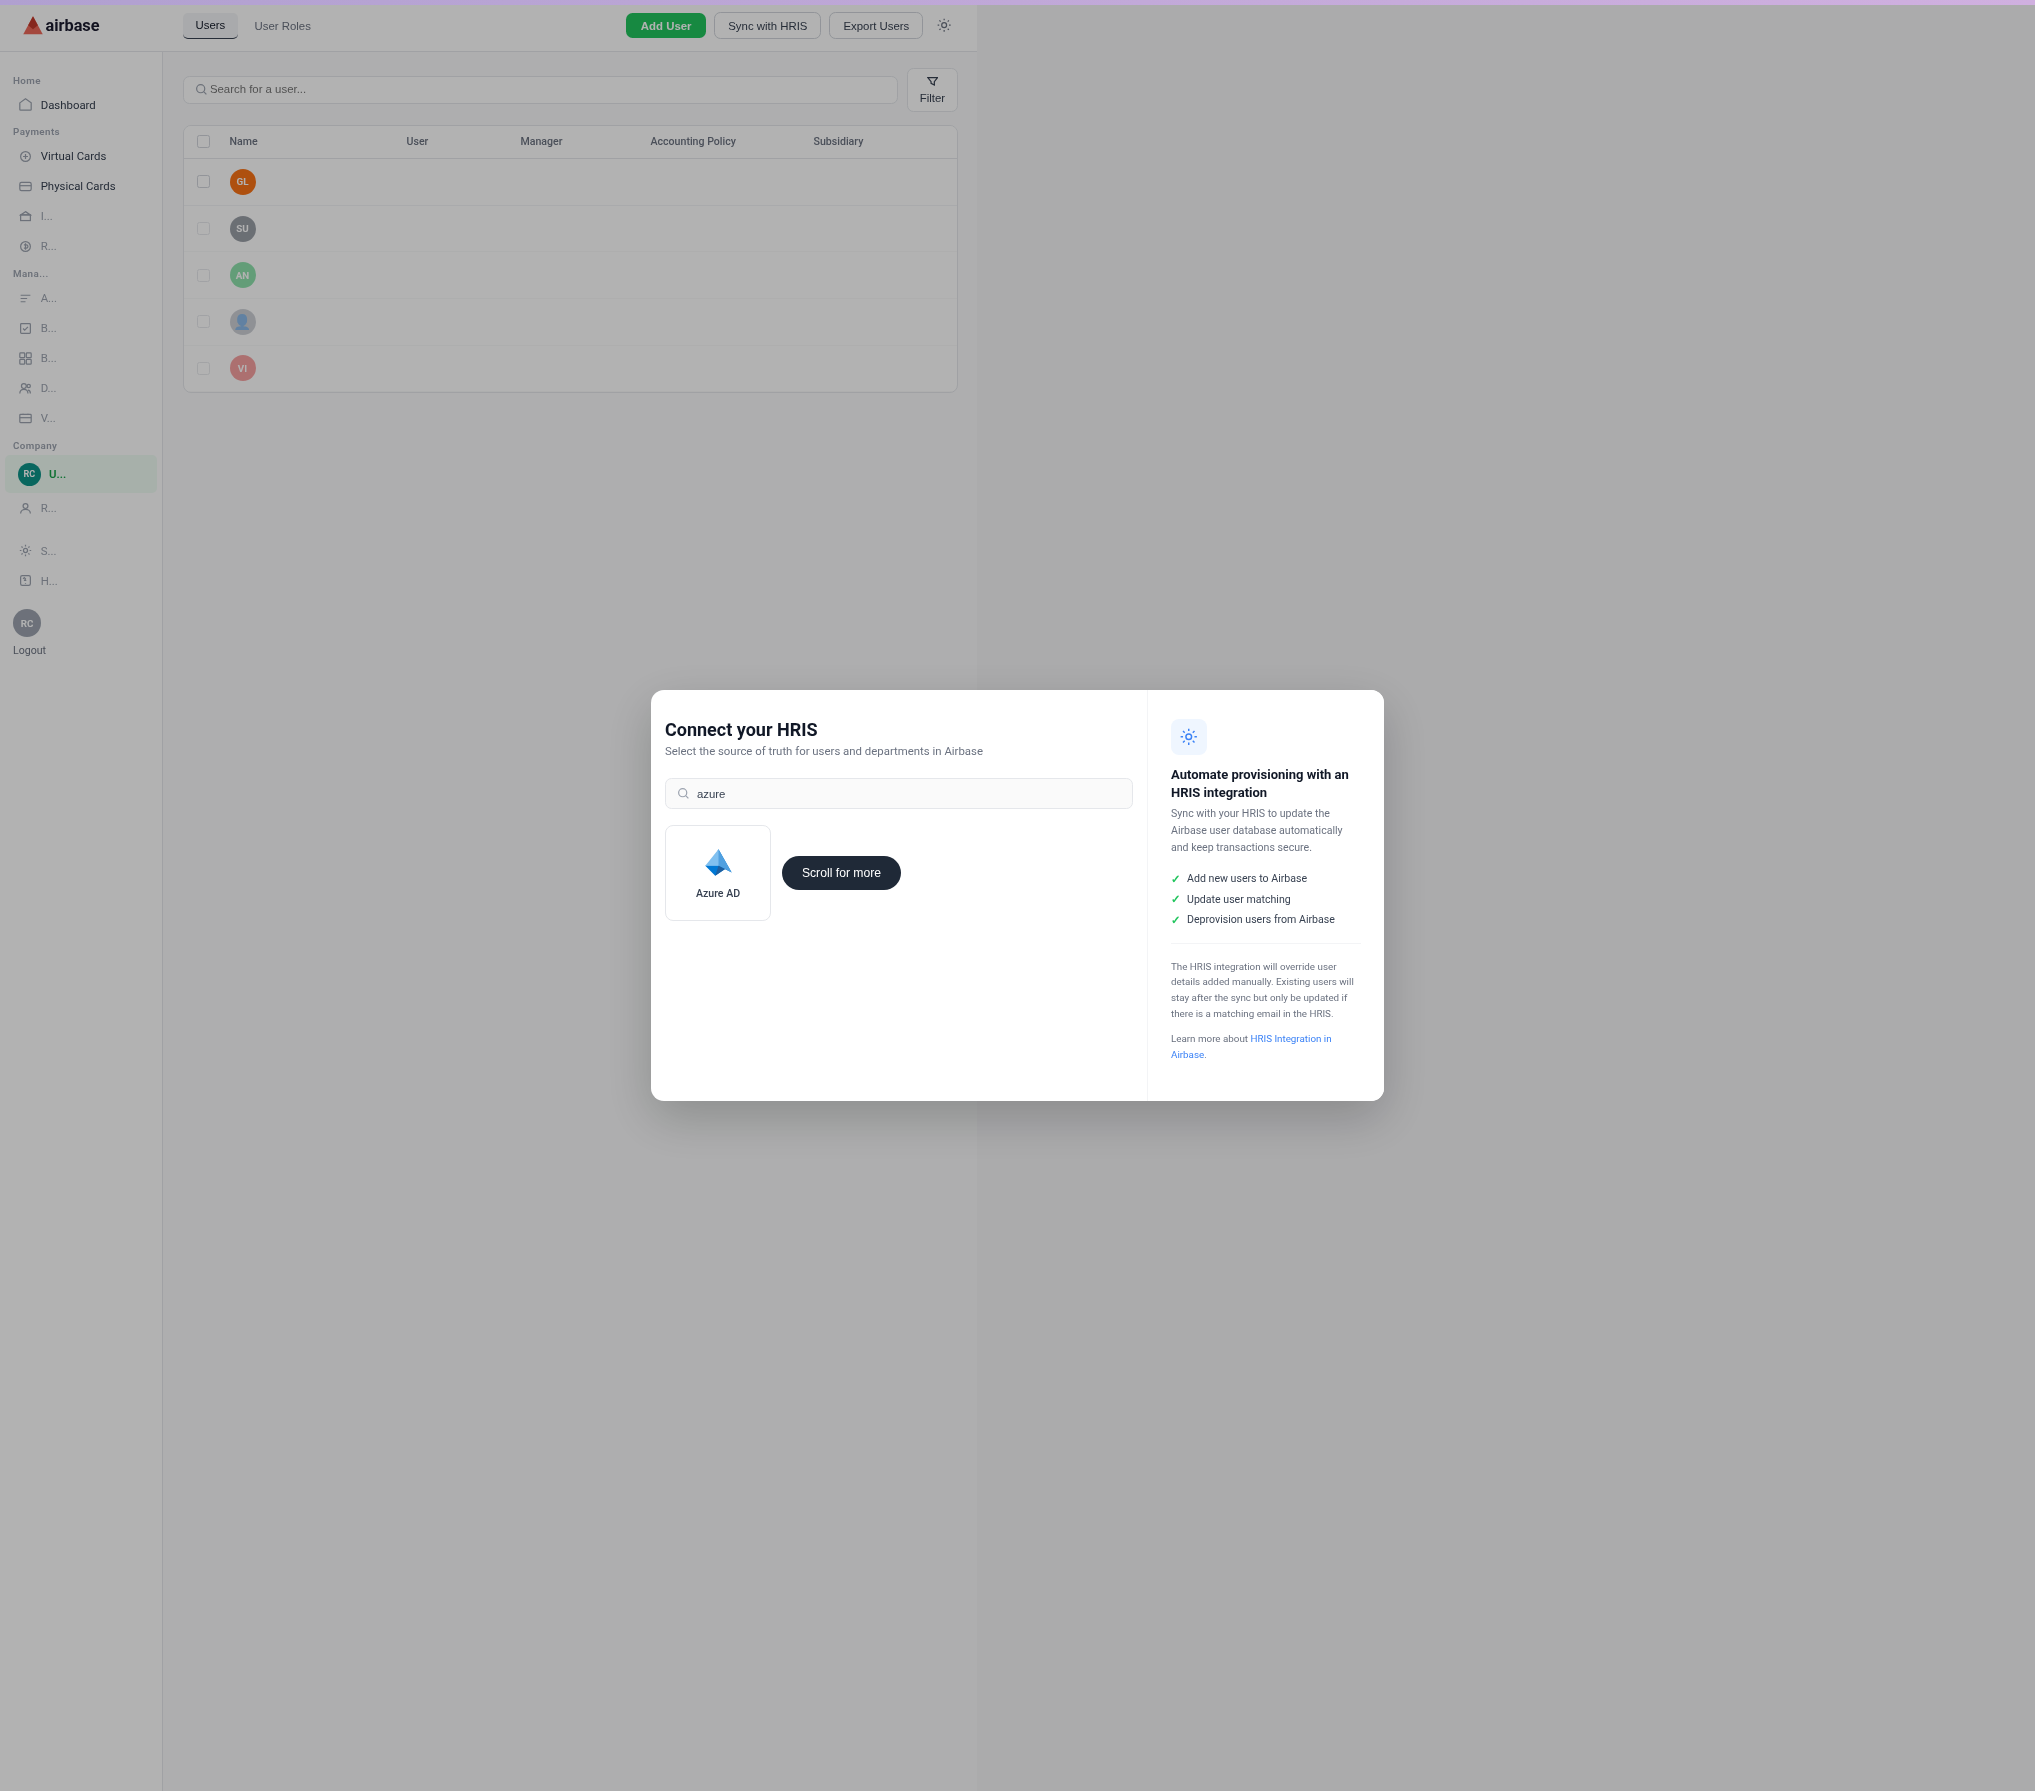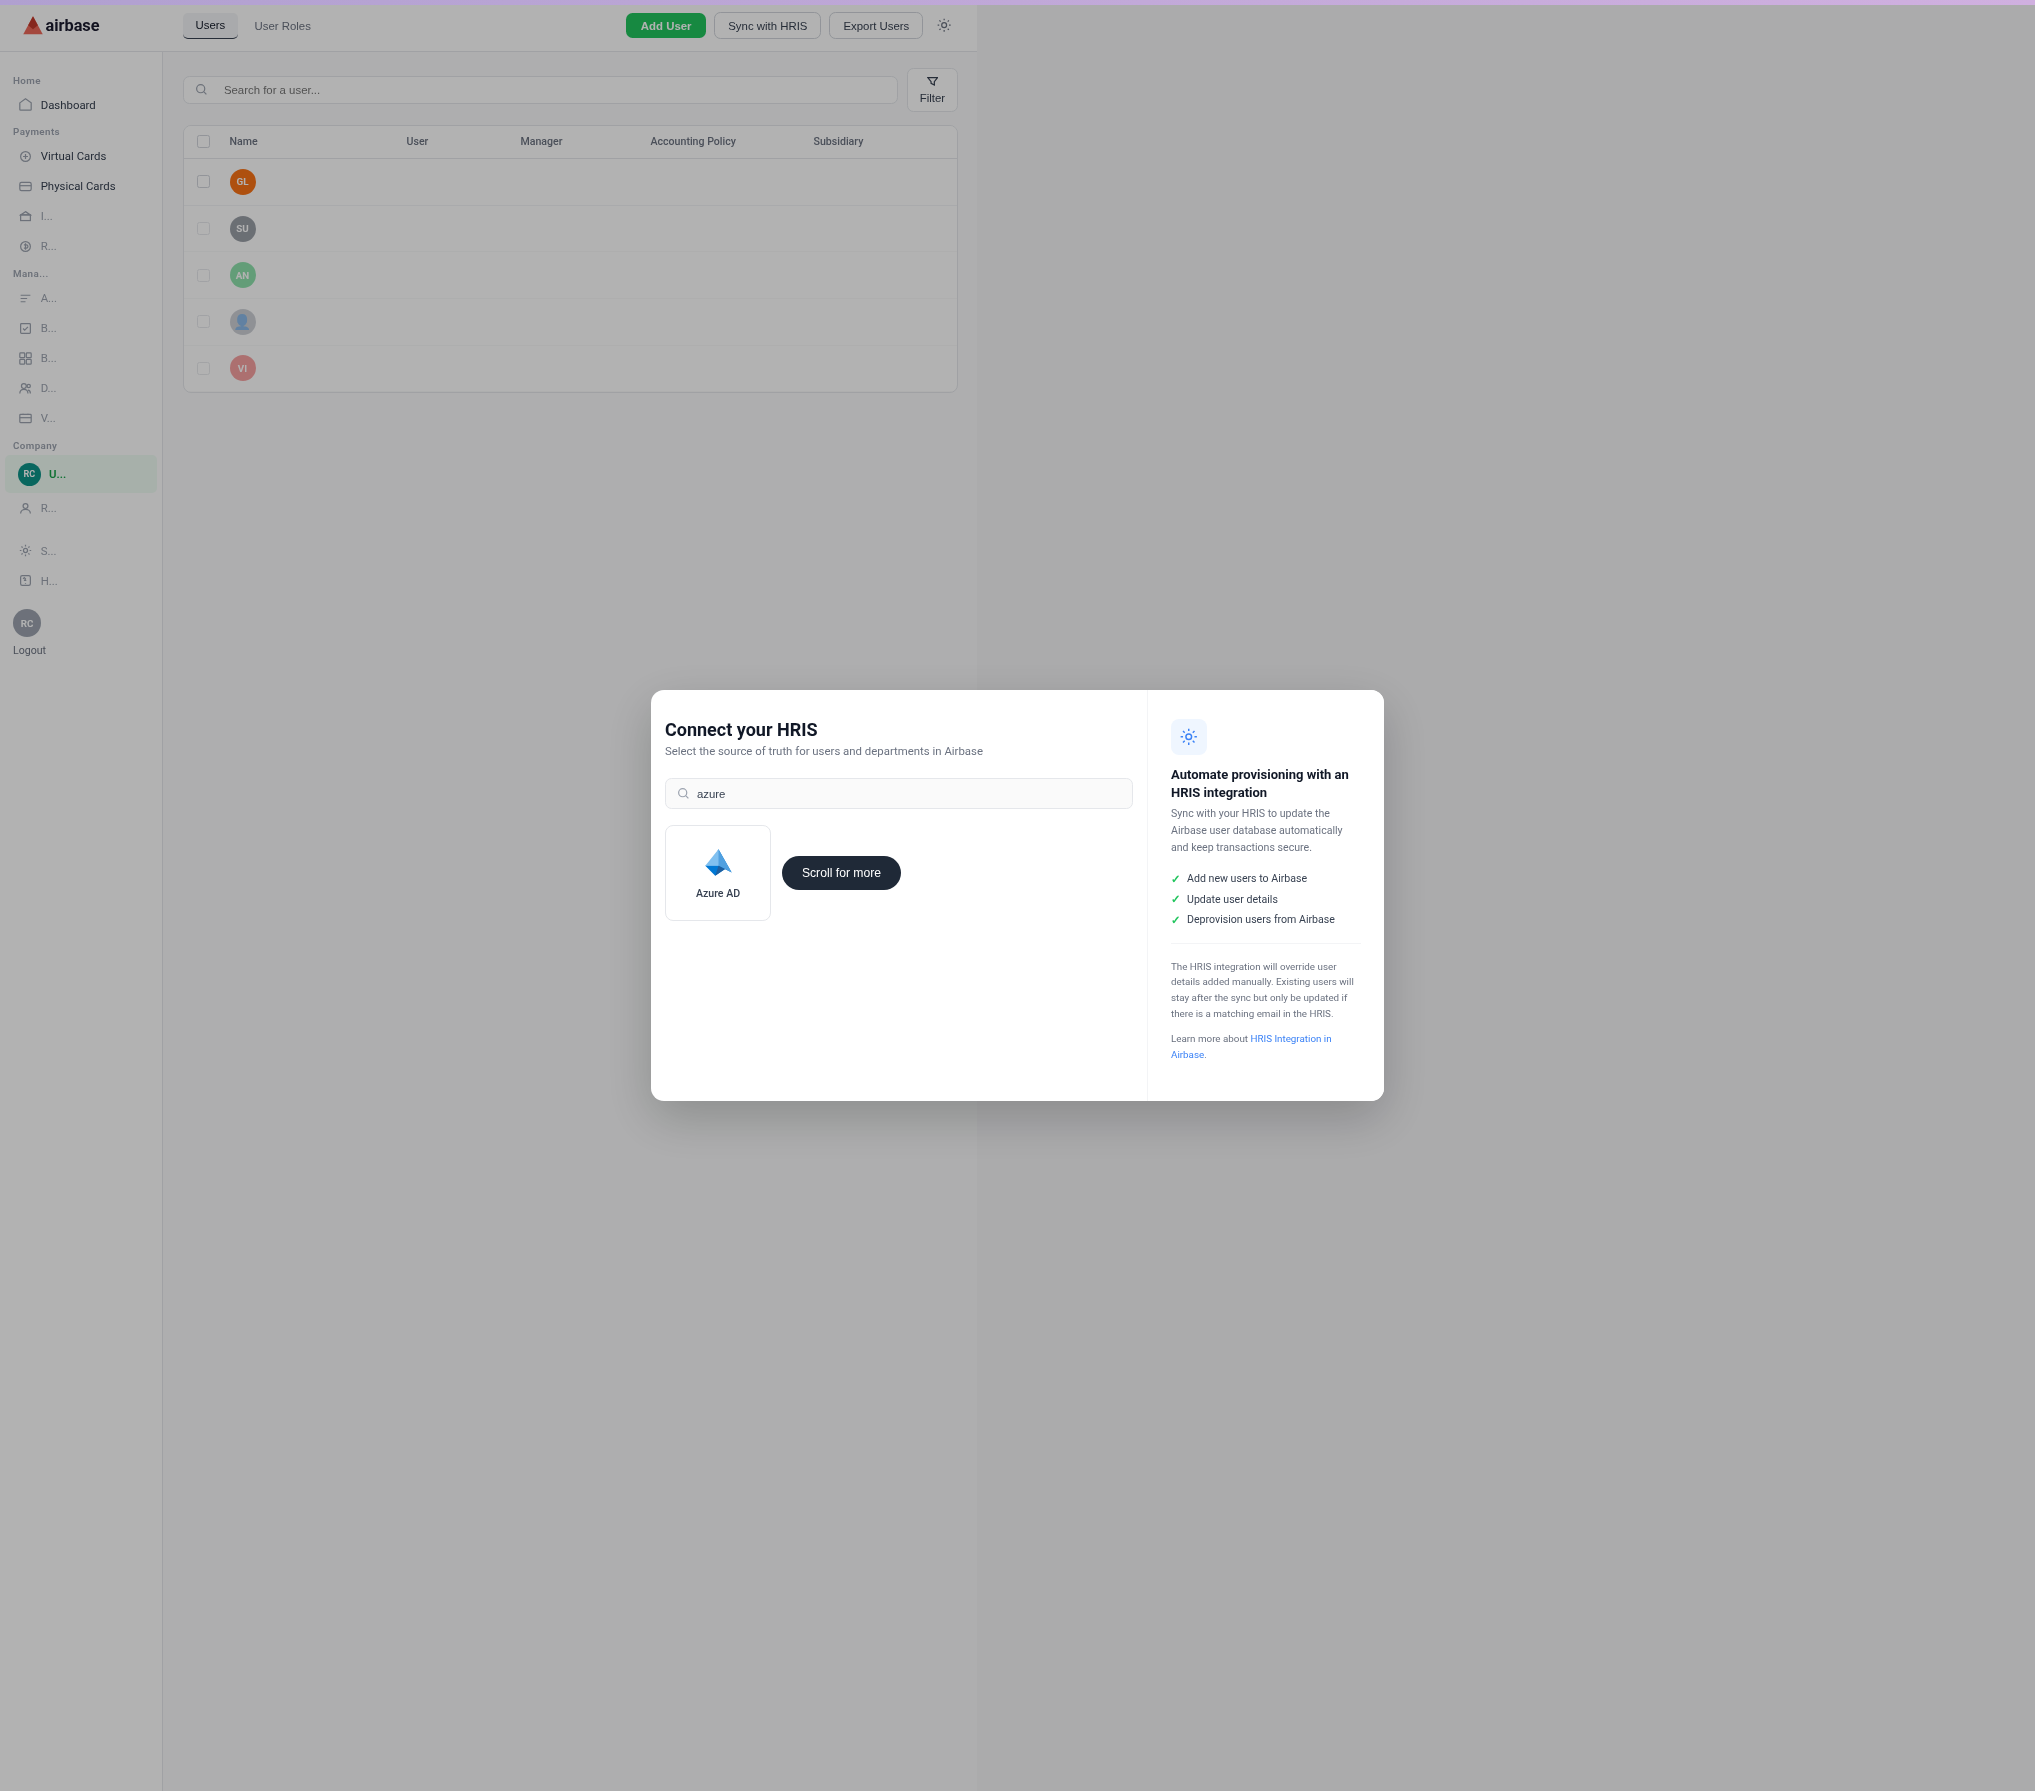--- a/index.html
+++ b/index.html
@@ -180,26 +180,26 @@
     }
     .search-filter-row {
       display: flex;
       align-items: center;
       gap: 9.8px;
       margin-bottom: 13px;
     }
     .search-box {
       flex: 1;
       display: flex;
-      align-items: center;
+      align-items: flex-start;
       background: #fff;
       border: 0.8px solid #e5e7eb;
       border-radius: 6.5px;
       padding: 6.5px 11.4px;
-      gap: 16px;
+      gap: 2px;
     }
     .search-box input {
       border: none;
       outline: none;
       font-size: 11.4px;
       color: #6b7280;
       background: transparent;
       flex: 1;
     }
     .filter-btn {
@@ -743,21 +743,21 @@
       <h3 class="right-title">Automate provisioning with an HRIS integration</h3>
       <p class="right-desc">Sync with your HRIS to update the Airbase user database automatically and keep transactions secure.</p>
 
       <ul class="feature-list">
         <li>
           <span class="check-icon">✓</span>
           <span>Add new users to Airbase</span>
         </li>
         <li>
           <span class="check-icon">✓</span>
-          <span>Update user details</span>
+          <span>Update user matching</span>
         </li>
         <li>
           <span class="check-icon">✓</span>
           <span>Deprovision users from Airbase</span>
         </li>
       </ul>
 
       <hr class="divider">
 
       <p class="note-text">The HRIS integration will override user details added manually. Existing users will stay after the sync but only be updated if there is a matching email in the HRIS.</p>

